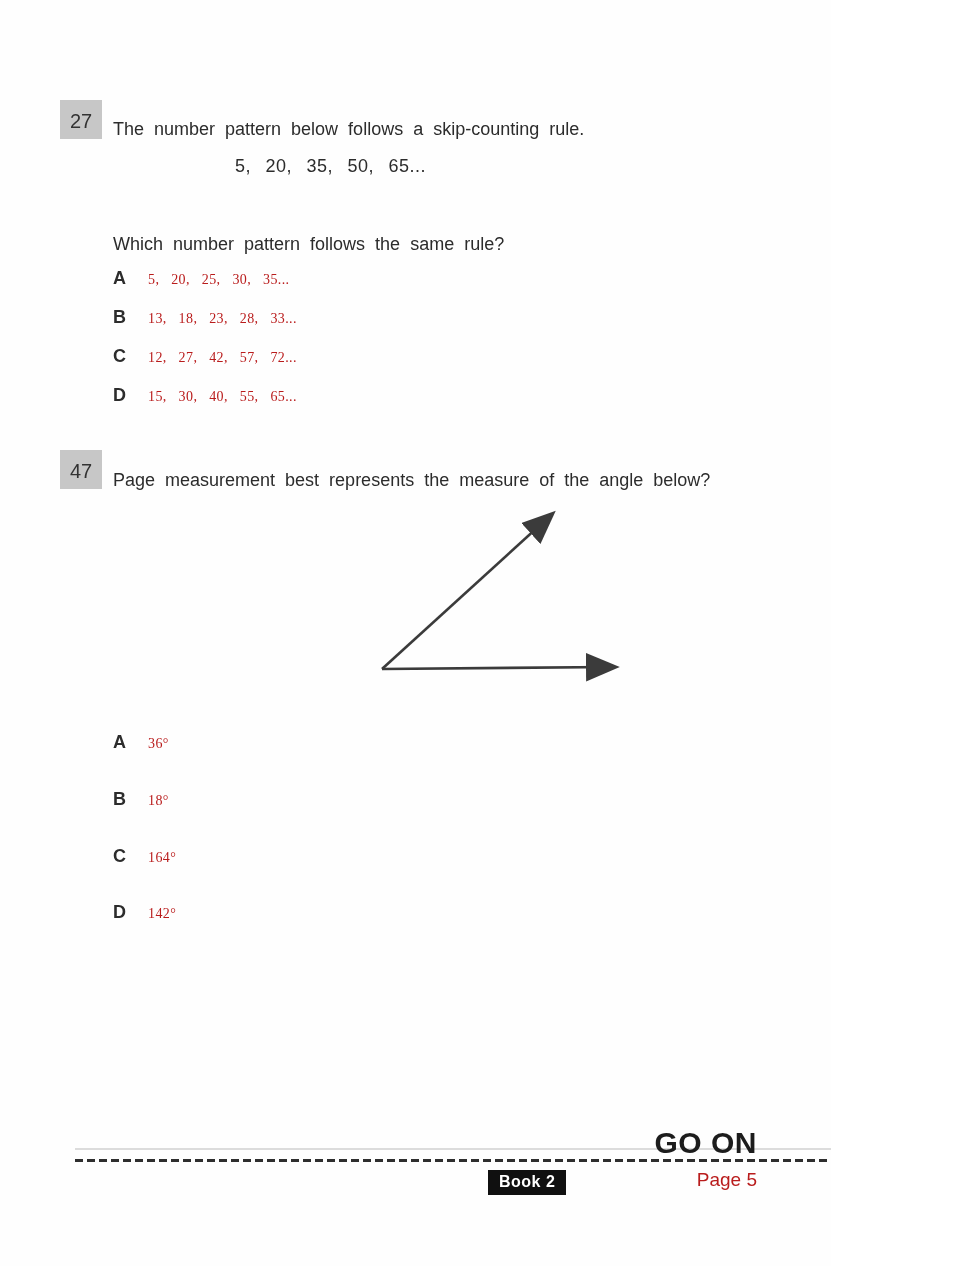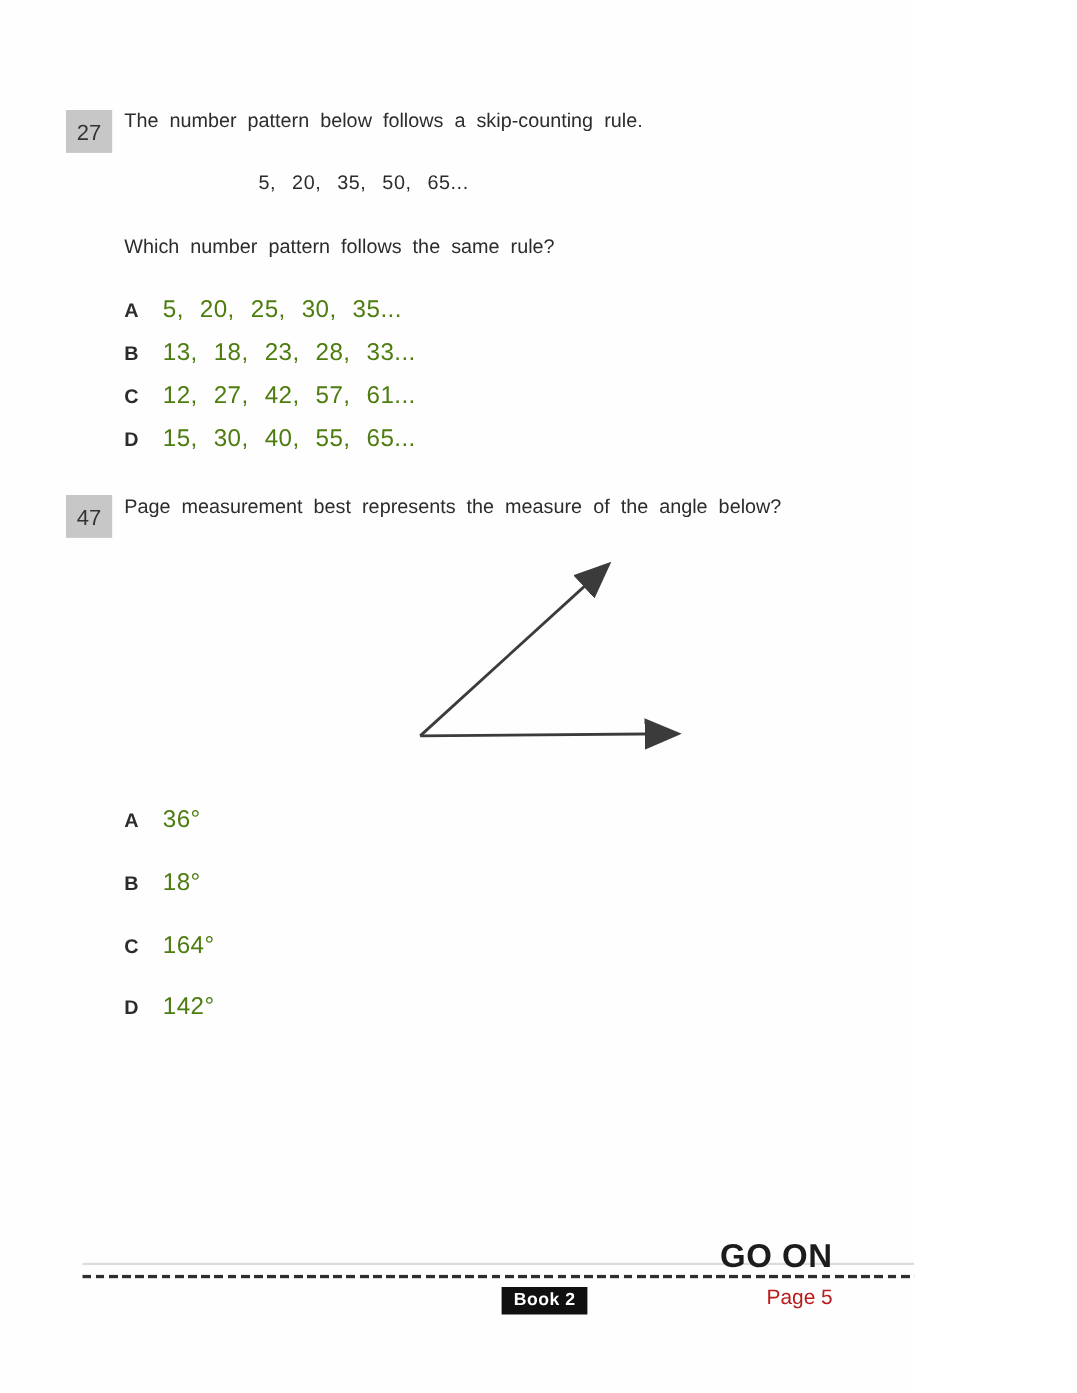--- a/index.html
+++ b/index.html
@@ -29,20 +29,21 @@
     justify-content: center;
     padding-top: 3px;
   }
   .prompt {
     position: absolute;
     left: 113px;
     font-size: 18px;
     word-spacing: 5px;
     color: #2c2c2c;
     white-space: nowrap;
+    margin-top: 20px;
   }
   .pattern {
     position: absolute;
     left: 235px;
     font-size: 18px;
     word-spacing: 9px;
     letter-spacing: 0.5px;
     color: #2c2c2c;
     white-space: nowrap;
     text-align: center;
@@ -55,25 +56,26 @@
     white-space: nowrap;
   }
   .choice-letter {
     font-weight: 700;
     font-size: 18px;
     color: #2c2c2c;
     width: 22px;
     flex: 0 0 auto;
   }
   .choice-text {
-    font-size: 22px;
+    font-size: 14px;
     word-spacing: 8px;
     letter-spacing: 0.4px;
-    color: #4d7c0f;
+    color: #b91c1c;
     margin-left: 13px;
+    font-family: Liberation Serif, serif;
   }
   .angle-figure {
     position: absolute;
     left: 368px;
     top: 498px;
     width: 272px;
     height: 188px;
   }
   .rule-faint {
     position: absolute;
@@ -97,21 +99,21 @@
     left: 75px;
     top: 1159px;
     width: 831px;
     height: 3px;
     background: repeating-linear-gradient(90deg,
       #2e2e2e 0px, #2e2e2e 8px,
       transparent 8px, transparent 12px);
   }
   .book-badge {
     position: absolute;
-    left: 456px;
+    left: 488px;
     top: 1170px;
     background: #101010;
     color: #ffffff;
     font-size: 16px;
     font-weight: 700;
     padding: 3px 11px 4px 11px;
     letter-spacing: 0.5px;
   }
   .page-number {
     position: absolute;
@@ -138,21 +140,21 @@
     <div class="choice" style="top:268px">
       <span class="choice-letter">A</span>
       <span class="choice-text">5, 20, 25, 30, 35...</span>
     </div>
     <div class="choice" style="top:307px">
       <span class="choice-letter">B</span>
       <span class="choice-text">13, 18, 23, 28, 33...</span>
     </div>
     <div class="choice" style="top:346px">
       <span class="choice-letter">C</span>
-      <span class="choice-text">12, 27, 42, 57, 61...</span>
+      <span class="choice-text">12, 27, 42, 57, 72...</span>
     </div>
     <div class="choice" style="top:385px">
       <span class="choice-letter">D</span>
       <span class="choice-text">15, 30, 40, 55, 65...</span>
     </div>
   </section>
 
   <section>
     <div class="qbadge" style="top:450px">47</div>
 

